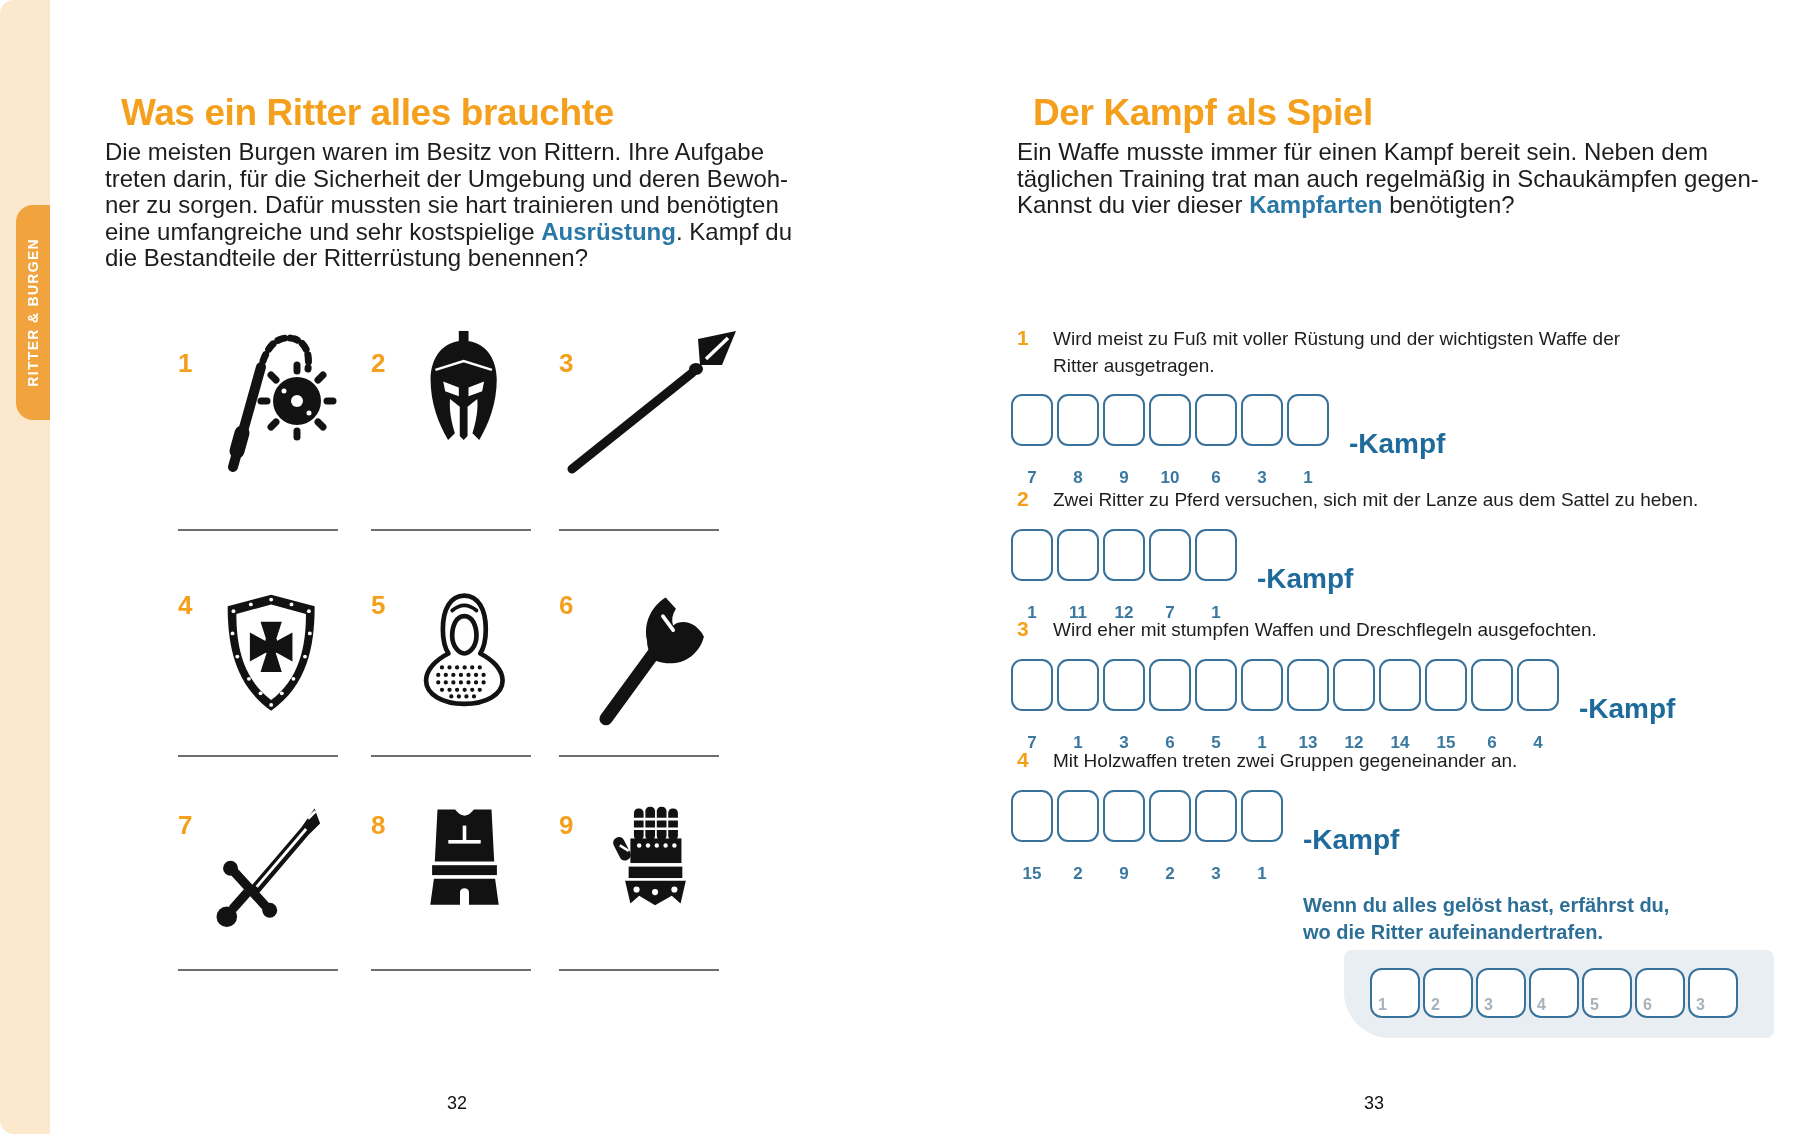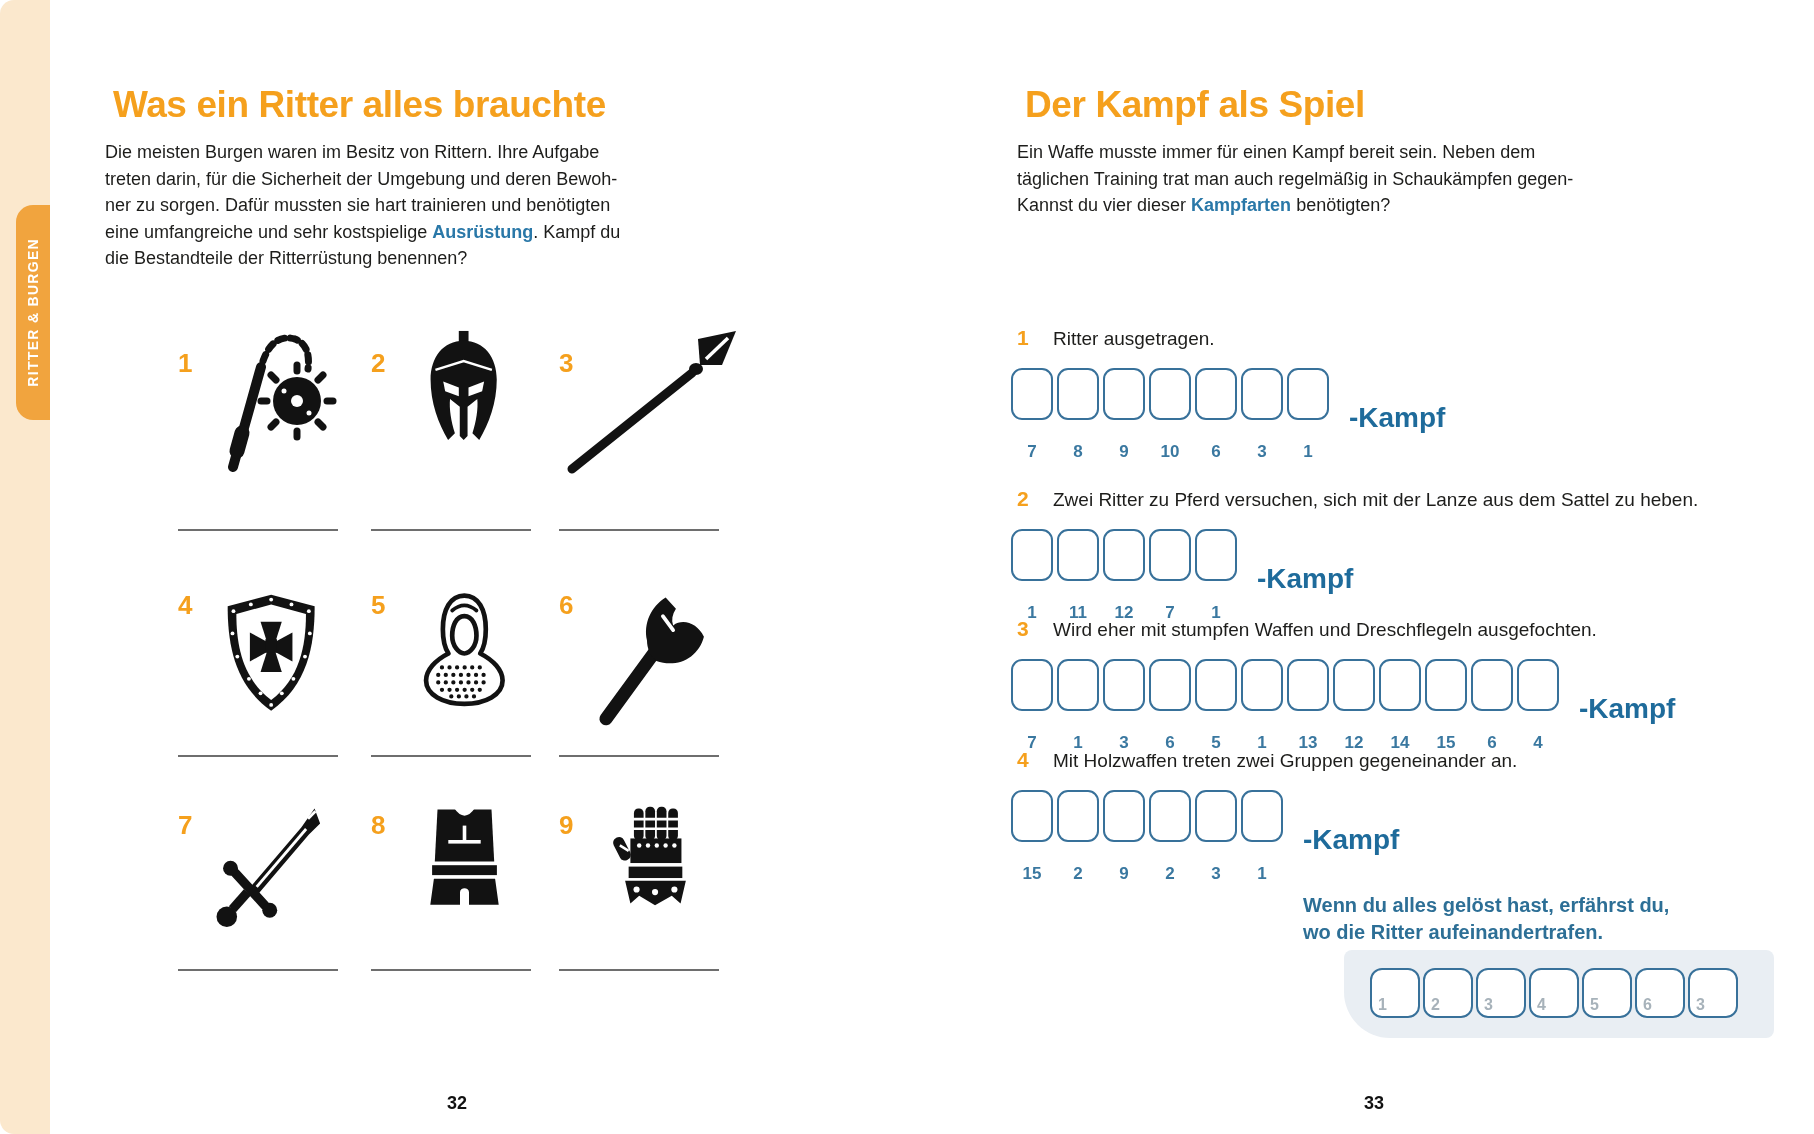--- a/index.html
+++ b/index.html
@@ -9,25 +9,25 @@
   }
   
   .side-strip{position:absolute;left:0;top:0;width:50px;height:1134px;
     background:var(--sidebar-strip);border-radius:14px 0 0 14px;}
   .side-tab{position:absolute;left:16px;top:205px;width:34px;height:215px;
     background:var(--sidebar-tab);border-radius:17px 0 0 17px;
     display:flex;align-items:center;justify-content:center;}
   .side-tab span{writing-mode:vertical-rl;transform:rotate(180deg);
     color:#fff;font-weight:700;font-size:14px;letter-spacing:1.3px;white-space:nowrap;}
   
-  .page-title{position:absolute;margin:8px;font-size:37px;font-weight:800;
+  .page-title{position:absolute;margin:16px;font-size:37px;font-weight:800;
     letter-spacing:-0.4px;color:var(--orange);white-space:nowrap;}
   #left-title{left:105px;top:76px;}
   #right-title{left:1017px;top:76px;}
-  .intro{position:absolute;font-size:18px;line-height:26.6px;}
+  .intro{position:absolute;font-size:24px;line-height:26.6px;}
   #left-intro{left:105px;top:139px;}
   #right-intro{left:1017px;top:139px;}
   .intro .line{white-space:nowrap;}
   .hl{color:var(--blue-text);font-weight:700;}
   
   .equip-cell{position:absolute;}
   .equip-num{position:absolute;font-size:26px;font-weight:800;color:var(--orange);}
   .equip-iconbox{position:absolute;left:26px;right:0;display:flex;
     align-items:center;justify-content:center;overflow:visible;}
   .equip-iconbox svg{height:100%;width:auto;overflow:visible;}
@@ -52,21 +52,21 @@
   #solution-hint .line{white-space:nowrap;}
   #solution-panel{position:absolute;left:1344px;top:950px;width:430px;height:88px;
     background:var(--solution-panel);border-radius:8px 8px 8px 46px;}
   #solution-cells{position:absolute;left:26px;top:18px;display:flex;}
   .sol-cell{position:relative;width:50px;height:50px;border:2px solid var(--box-border);
     border-radius:12px;background:#fff;margin-right:3px;box-sizing:border-box;}
   .sol-cell span{position:absolute;left:6px;bottom:2px;font-size:16px;font-weight:700;
     color:var(--solution-cell-number);}
   
   .page-num{position:absolute;top:1093px;width:60px;text-align:center;
-    font-size:18px;font-weight:700;color:#111;}
+    font-size:18px;font-weight:400;color:#111;}
   #page-num-left{left:427px;}
   #page-num-right{left:1344px;}
 </style>
 </head>
 <body style="--orange: #F5A01D; --blue-text: #2A78A8; --kampf-blue: #1E6B9B; --box-border: #38719A; --cell-number-blue: #3A78A0; --sidebar-strip: #FBE8CD; --sidebar-tab: #F1A43E; --solution-panel: #E9EEF3; --answer-line: #6E6E6E; --body-text: #1D1D1B; --hint-blue: #2D6F96; --solution-cell-number: #A7B2BA;">
 
 <div class="side-strip"></div>
 <div class="side-tab">
   <span>RITTER &amp; BURGEN</span>
 </div>
@@ -264,20 +264,21 @@
 <div class="intro" id="right-intro">
     <div class="line"><span>Ein Waffe musste immer für einen Kampf bereit sein. Neben dem</span></div>
     <div class="line"><span>täglichen Training trat man auch regelmäßig in Schaukämpfen gegen-</span></div>
     <div class="line"><span>Kannst du vier dieser </span><span class="hl">Kampfarten</span><span> benötigten?</span></div>
   </div>
 <div id="puzzles">
     <div class="puzzle" style="top: 326px;">
       <div class="puzzle-head">
         <span class="puzzle-num">1</span>
         <div class="puzzle-text">
+          <div class="line">Wird meist zu Fuß mit voller Rüstung und der wichtigsten Waffe der</div>
           <div class="line">Ritter ausgetragen.</div>
         </div>
       </div>
       <div class="cell-row">
         <div class="cell"></div>
         <div class="cell"></div>
         <div class="cell"></div>
         <div class="cell"></div>
         <div class="cell"></div>
         <div class="cell"></div>

